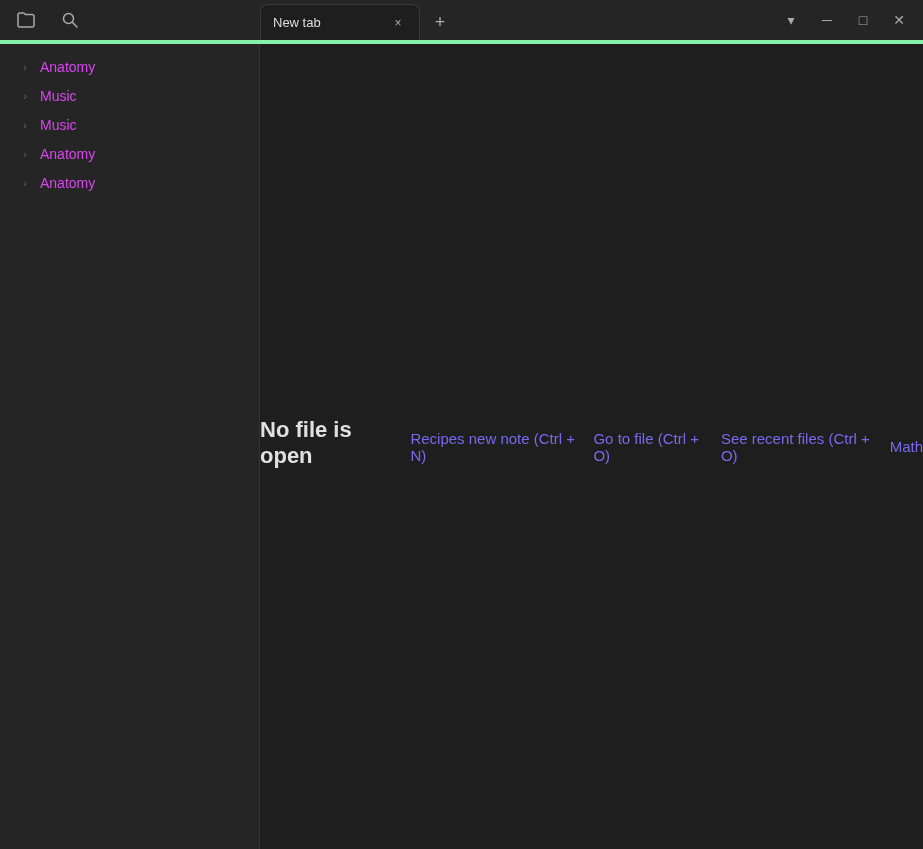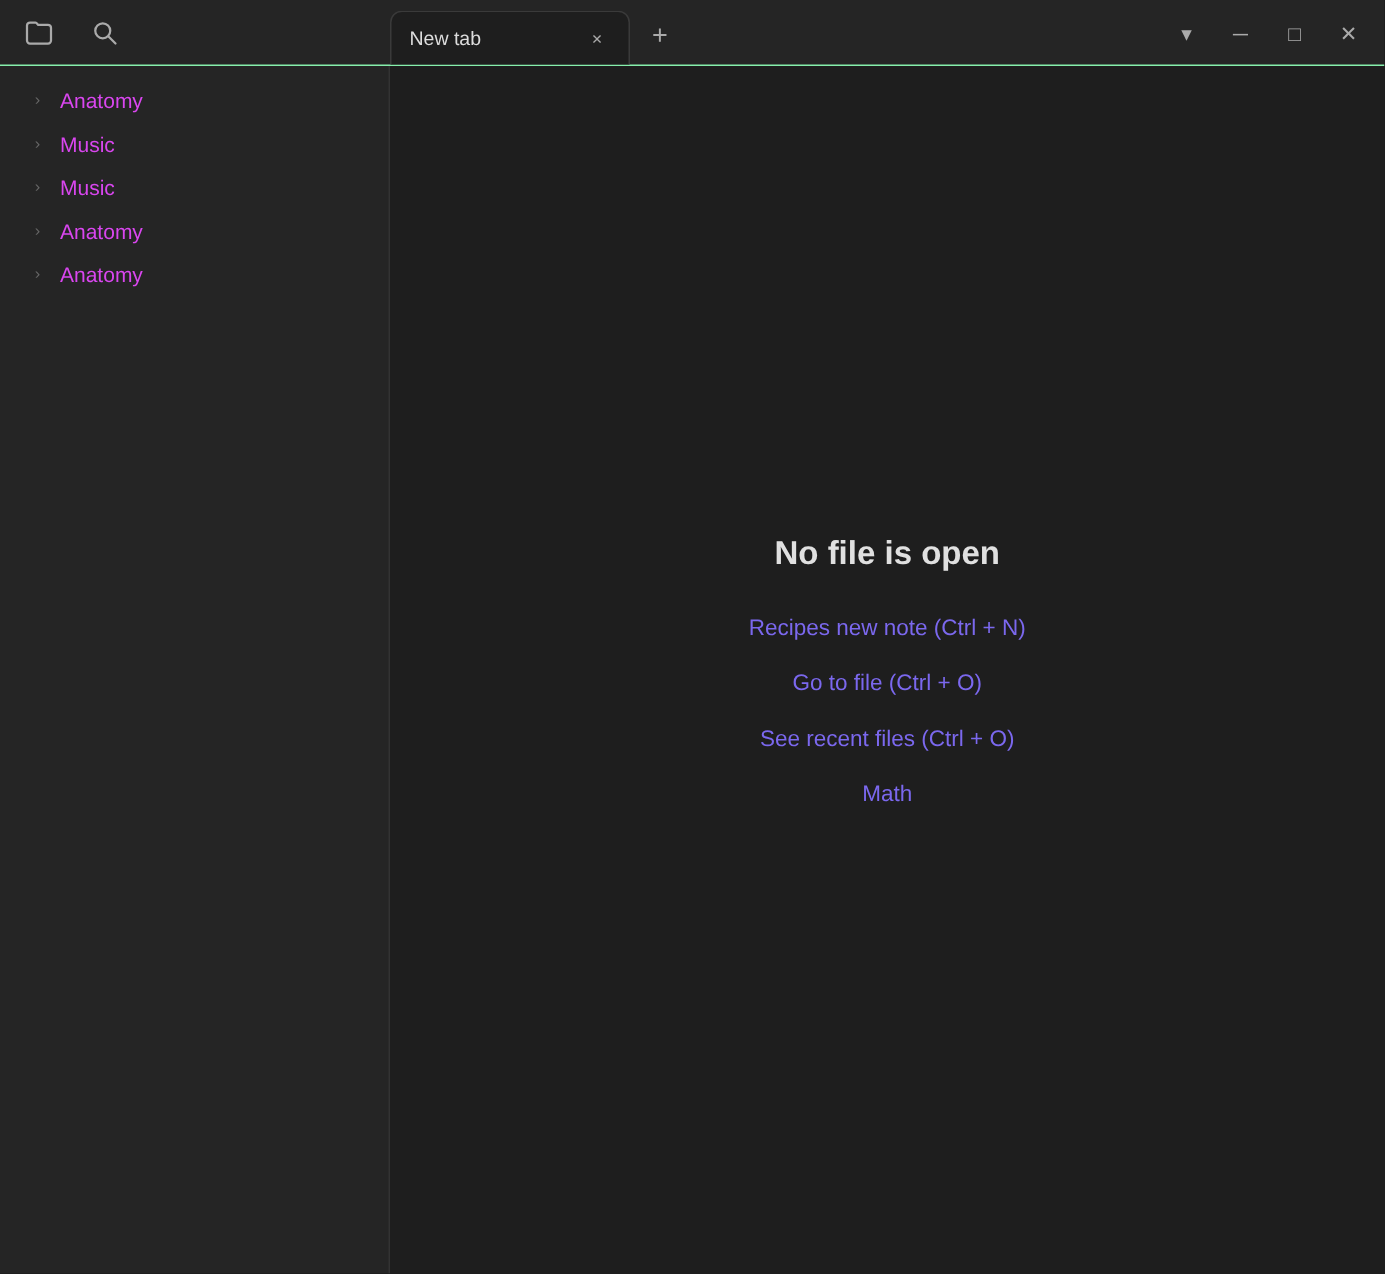--- a/index.html
+++ b/index.html
@@ -16,21 +16,21 @@
       color: #cccccc;
       overflow: hidden;
     }
 
     
     .title-bar {
       display: flex;
       align-items: center;
       height: 44px;
       background: #252525;
-      border-bottom: 1px solid #86efac;
+      border-bottom: 4px solid #86efac;
     }
 
     .title-bar-left {
       width: 260px;
       display: flex;
       align-items: center;
       padding: 0 12px;
       gap: 16px;
       flex-shrink: 0;
     }
@@ -164,23 +164,22 @@
     .content-area {
       flex: 1;
       background: #1e1e1e;
       display: flex;
       align-items: center;
       justify-content: center;
     }
 
     .no-file-container {
       display: flex;
-      flex-direction: column;
-      align-items: center;
-      gap: 20px;
+      align-items: center;
+      gap: 7px;
     }
 
     .no-file-title {
       font-size: 22px;
       font-weight: 600;
       color: #e0e0e0;
       margin-bottom: 8px;
     }
 
     .no-file-link {

